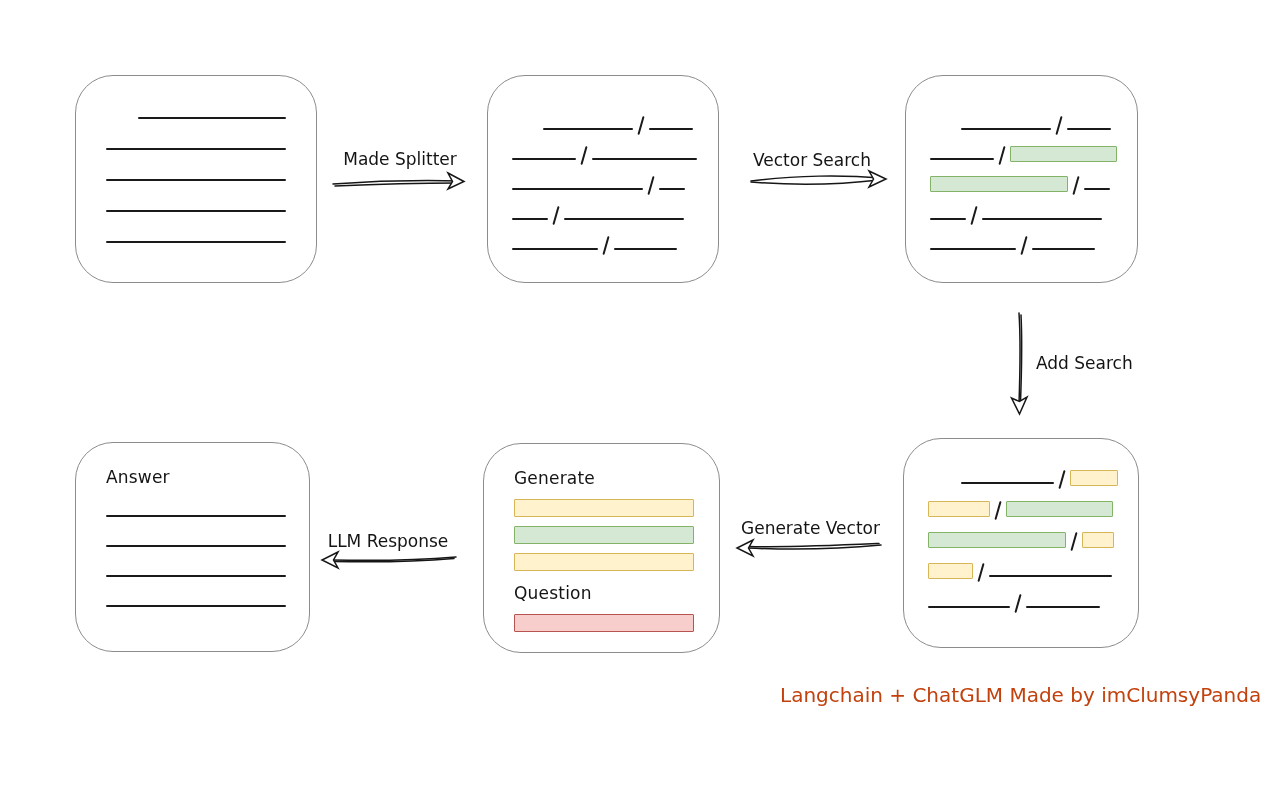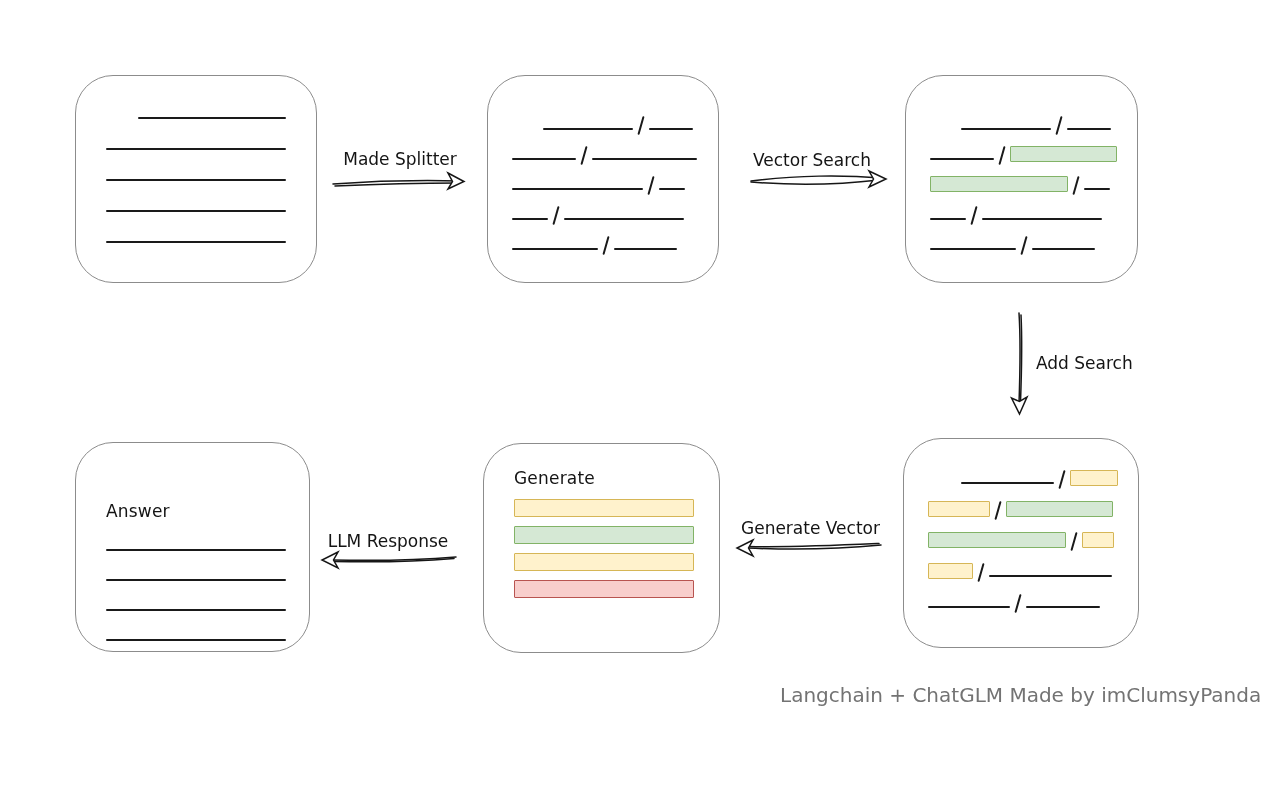--- a/index.html
+++ b/index.html
@@ -10,21 +10,21 @@
         border-radius:38px;box-sizing:border-box;}
   .row{display:flex;align-items:flex-end;}
   .seg-gap{display:inline-block;height:1px;}
   .seg-line{height:2px;background:var(--line,#1a1a1a);border-radius:1px;margin-bottom:6px;}
   .seg-slash{width:2px;height:19px;background:var(--line,#1a1a1a);transform:rotate(16deg);
              margin:0 7px 1px 7px;border-radius:1px;}
   .chunk{box-sizing:border-box;border:1.4px solid;margin-bottom:4px;border-radius:1px;}
   .row-text{font-size:17px;color:#141414;letter-spacing:.2px;padding-bottom:6px;}
   .arrow-label{position:absolute;font-size:17px;color:#141414;text-align:center;white-space:nowrap;}
   .caption{position:absolute;left:780px;top:683px;width:400px;text-align:center;
-           font-size:20px;color:#737373;white-space:nowrap;}
+           font-size:20px;color:#c2410c;white-space:nowrap;}
 </style>
 </head>
 <body>
 
 <div class="canvas">
 
   <svg class="arrows" width="1262" height="792" viewBox="0 0 1262 792">
     <g stroke="#161616" stroke-width="1.5" fill="none" stroke-linecap="round">
       <path d="M333,184 C375,181 420,180 460,181"></path>
       <path d="M335,186 C380,184 424,183 458,183"></path>
@@ -161,26 +161,29 @@
         </div>
         <div class="row" style="height: 27px;">
           <span class="chunk" style="width: 180px; height: 18px; background: rgb(255, 242, 204); border-color: rgb(214, 182, 86);"></span>
         </div>
         <div class="row" style="height: 27px;">
           <span class="chunk" style="width: 180px; height: 18px; background: rgb(213, 232, 212); border-color: rgb(130, 179, 102);"></span>
         </div>
         <div class="row" style="height: 27px;">
           <span class="chunk" style="width: 180px; height: 18px; background: rgb(255, 242, 204); border-color: rgb(214, 182, 86);"></span>
         </div>
+        <div class="row" style="height: 34px;">
+          <span class="row-text">Question</span>
+        </div>
         <div class="row" style="height: 27px;">
           <span class="chunk" style="width: 180px; height: 18px; background: rgb(248, 206, 204); border-color: rgb(184, 84, 80);"></span>
         </div>
       </div>
       <div class="card" style="left: 75px; top: 442px; width: 235px; height: 210px; padding: 20px 0px 0px 30px;">
-        <div class="row" style="height: 30px; margin-top: 34px;">
+        <div class="row" style="height: 30px;">
           <span class="row-text">Answer</span>
         </div>
         <div class="row" style="height: 30px;">
           <span class="seg-line" style="width: 180px;"></span>
         </div>
         <div class="row" style="height: 30px;">
           <span class="seg-line" style="width: 180px;"></span>
         </div>
         <div class="row" style="height: 30px;">
           <span class="seg-line" style="width: 180px;"></span>

